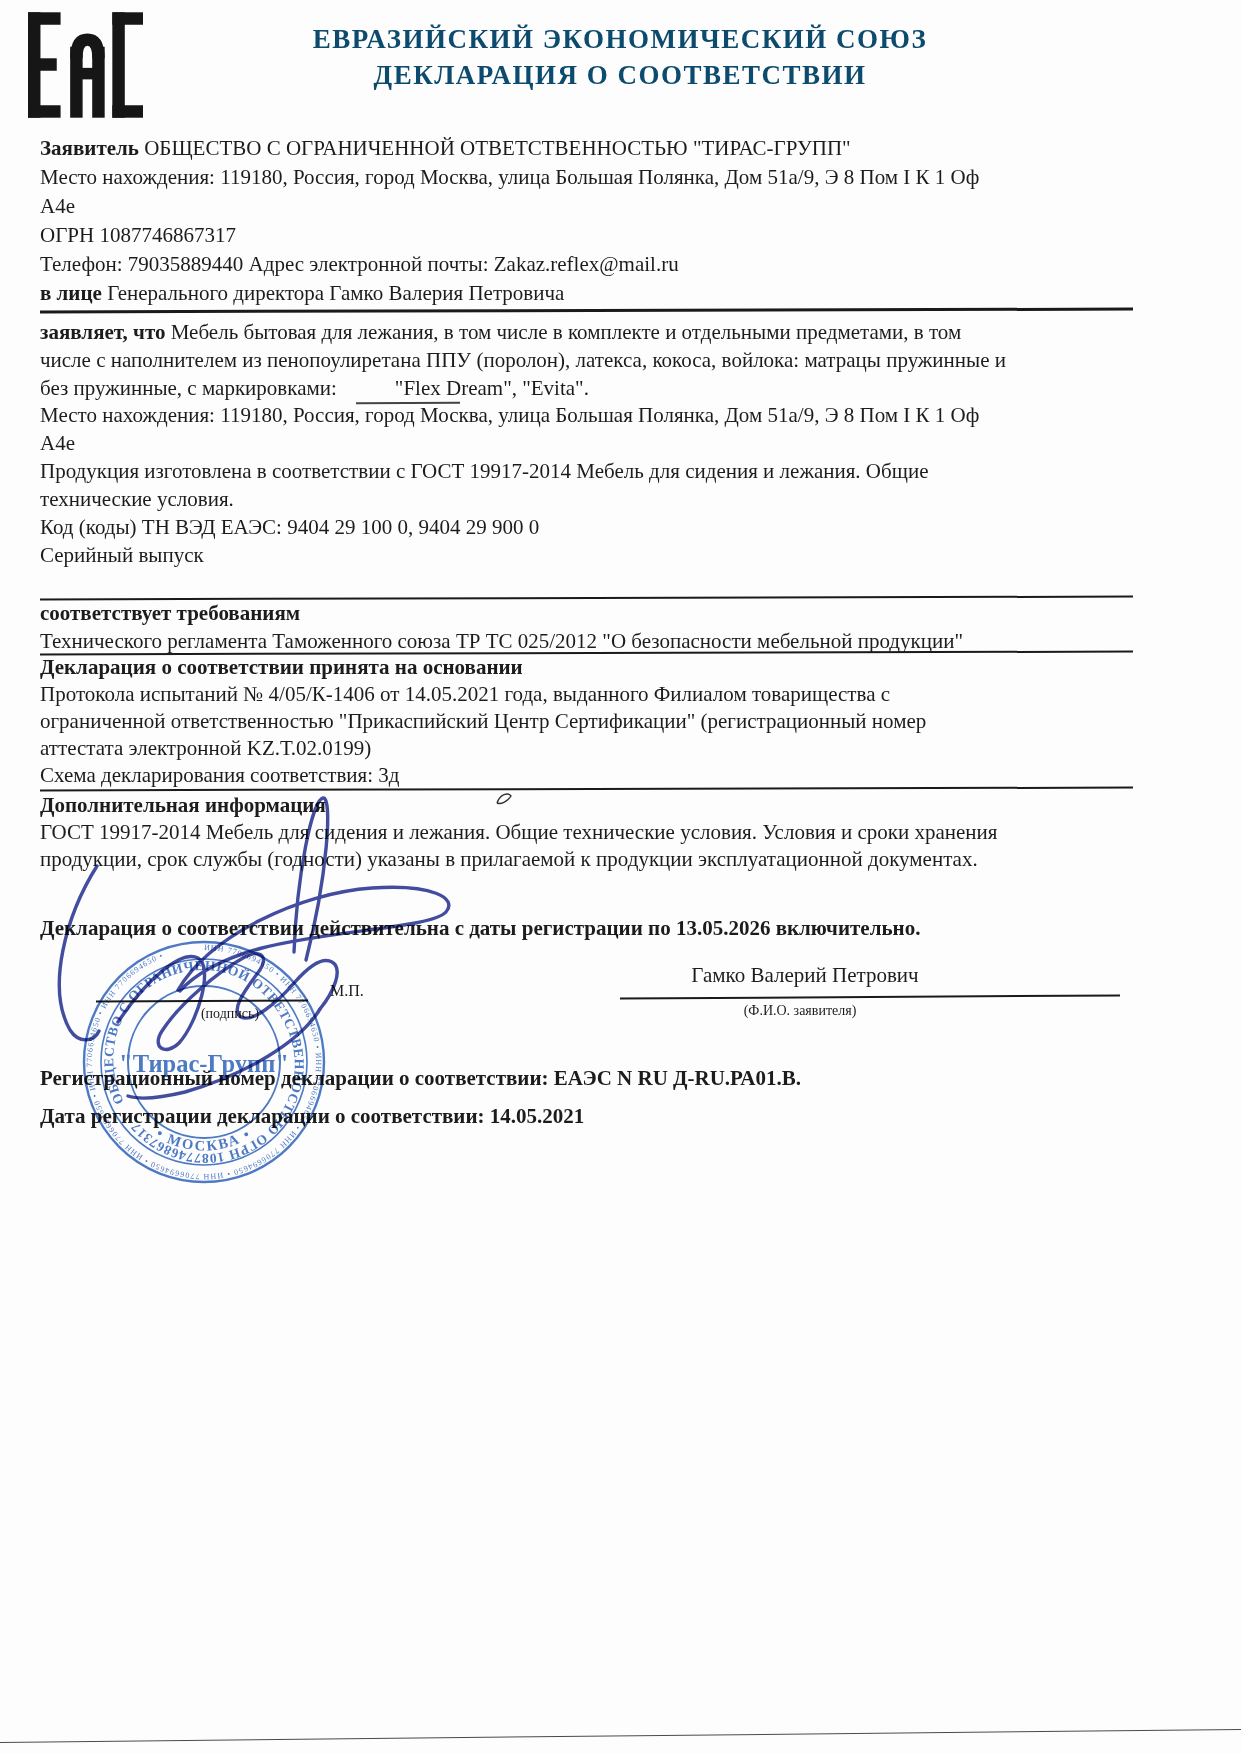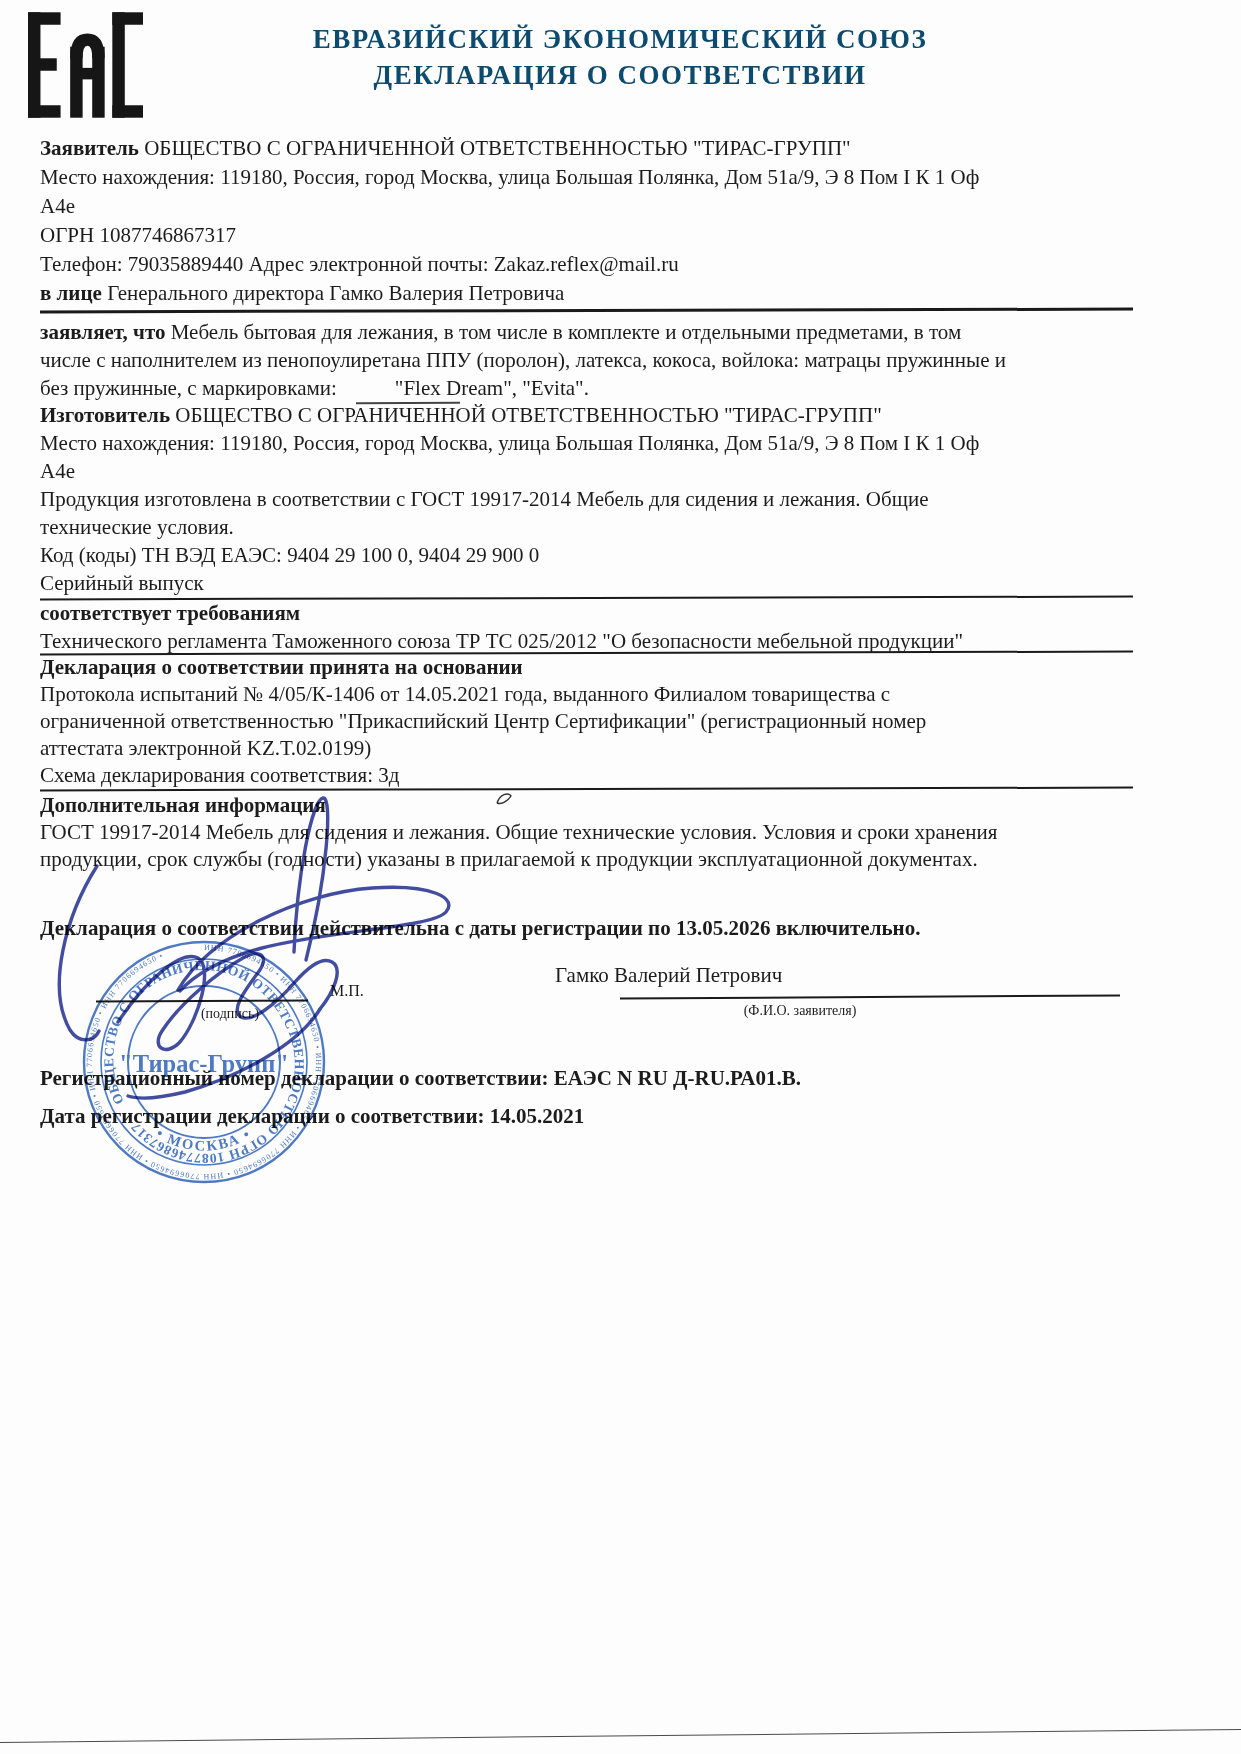--- a/index.html
+++ b/index.html
@@ -23,21 +23,21 @@
   .row b{font-weight:bold;}
   .rule{position:absolute;left:40px;width:1093px;height:3px;background:#1a1a1a;z-index:2;transform:rotate(-0.15deg);}
   .rule.thin{height:2px;}
   .gapped{display:inline-block;margin-left:58px;}
   .artifact-line{position:absolute;left:356px;top:402px;width:104px;height:1.5px;background:#444;transform:rotate(-0.4deg);z-index:2;}
   .validity{position:absolute;left:40px;top:916px;font-size:21px;font-weight:bold;white-space:nowrap;z-index:2;}
   .sig-line-left{position:absolute;left:96px;top:1000px;width:212px;height:2px;background:#1a1a1a;z-index:2;transform:rotate(-0.3deg);}
   .sig-line-right{position:absolute;left:620px;top:996px;width:500px;height:2px;background:#1a1a1a;z-index:2;transform:rotate(-0.35deg);}
   .podpis{position:absolute;left:150px;top:1006px;width:160px;text-align:center;font-size:14px;z-index:2;}
   .mp{position:absolute;left:330px;top:982px;font-size:16px;z-index:2;}
-  .fio-name{position:absolute;left:555px;top:963px;width:500px;text-align:left;font-size:21px;z-index:2;}
+  .fio-name{position:absolute;left:555px;top:963px;width:500px;text-align:center;font-size:21px;z-index:2;}
   .fio-caption{position:absolute;left:550px;top:1003px;width:500px;text-align:center;font-size:14px;z-index:2;}
   .reg1{position:absolute;left:40px;top:1066px;font-size:21px;font-weight:bold;white-space:nowrap;z-index:2;}
   .reg2{position:absolute;left:40px;top:1104px;font-size:21px;font-weight:bold;white-space:nowrap;z-index:2;}
   .stamp-svg{position:absolute;left:74px;top:932px;z-index:6;mix-blend-mode:multiply;opacity:0.92;}
   .sign-svg{position:absolute;left:0;top:0;z-index:7;mix-blend-mode:multiply;pointer-events:none;}
   .bottom-line{position:absolute;left:-8px;top:1742px;width:1260px;height:1.4px;background:#4a4a4a;transform-origin:left center;transform:rotate(-0.6deg);z-index:2;}
 </style>
 </head>
 <body>
 
@@ -73,21 +73,20 @@
 
 <div class="sec lh28" style="top:318px">
   <div class="row"><b>заявляет, что</b><span> Мебель бытовая для лежания, в том числе в комплекте и отдельными предметами, в том</span></div>
   <div class="row">числе с наполнителем из пенопоулиретана ППУ (поролон), латекса, кокоса, войлока: матрацы пружинные и</div>
   <div class="row"><span>без пружинные, с маркировками:</span><span class="gapped">"Flex Dream", "Evita".</span></div>
 </div>
 
 <div class="artifact-line"></div>
 
 <div class="sec lh28" style="top:401px">
-  <div class="row"><b>Изготовитель</b><span> ОБЩЕСТВО С ОГРАНИЧЕННОЙ ОТВЕТСТВЕННОСТЬЮ "ТИРАС-ГРУПП"</span></div>
   <div class="row">Место нахождения: 119180, Россия, город Москва, улица Большая Полянка, Дом 51а/9, Э 8 Пом I К 1 Оф</div>
   <div class="row">А4е</div>
   <div class="row">Продукция изготовлена в соответствии с ГОСТ 19917-2014 Мебель для сидения и лежания. Общие</div>
   <div class="row">технические условия.</div>
   <div class="row">Код (коды) ТН ВЭД ЕАЭС: 9404 29 100 0, 9404 29 900 0</div>
   <div class="row">Серийный выпуск</div>
 </div>
 
 <div class="rule thin" style="top:597px"></div>
 

